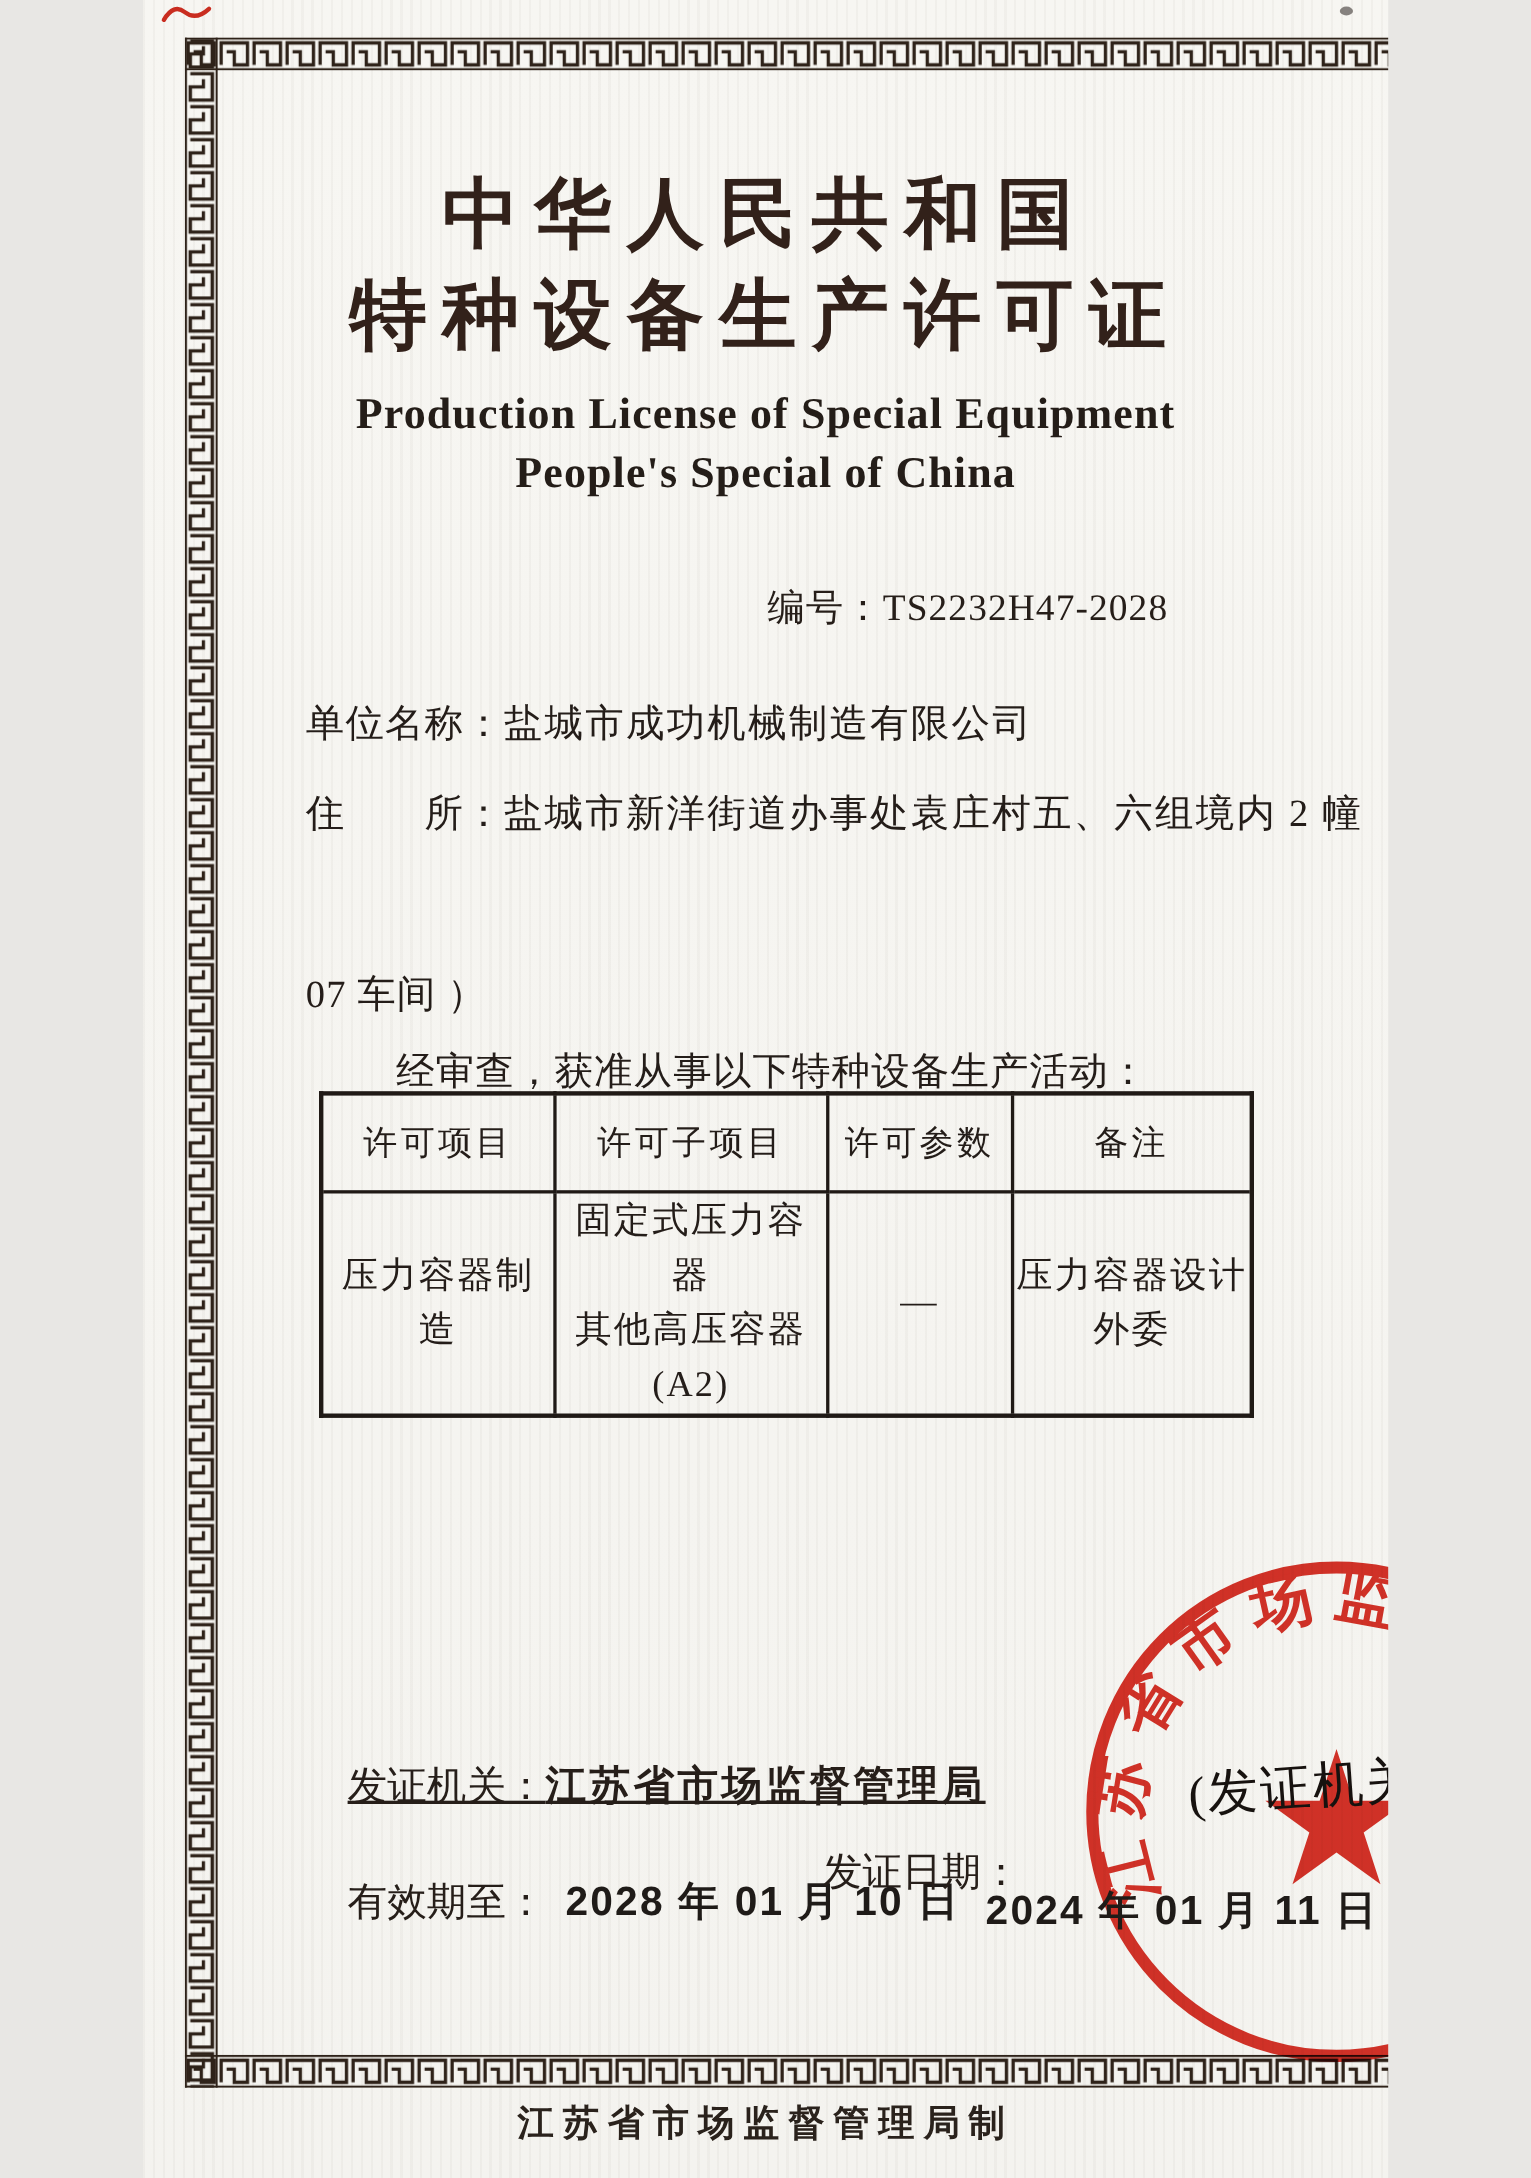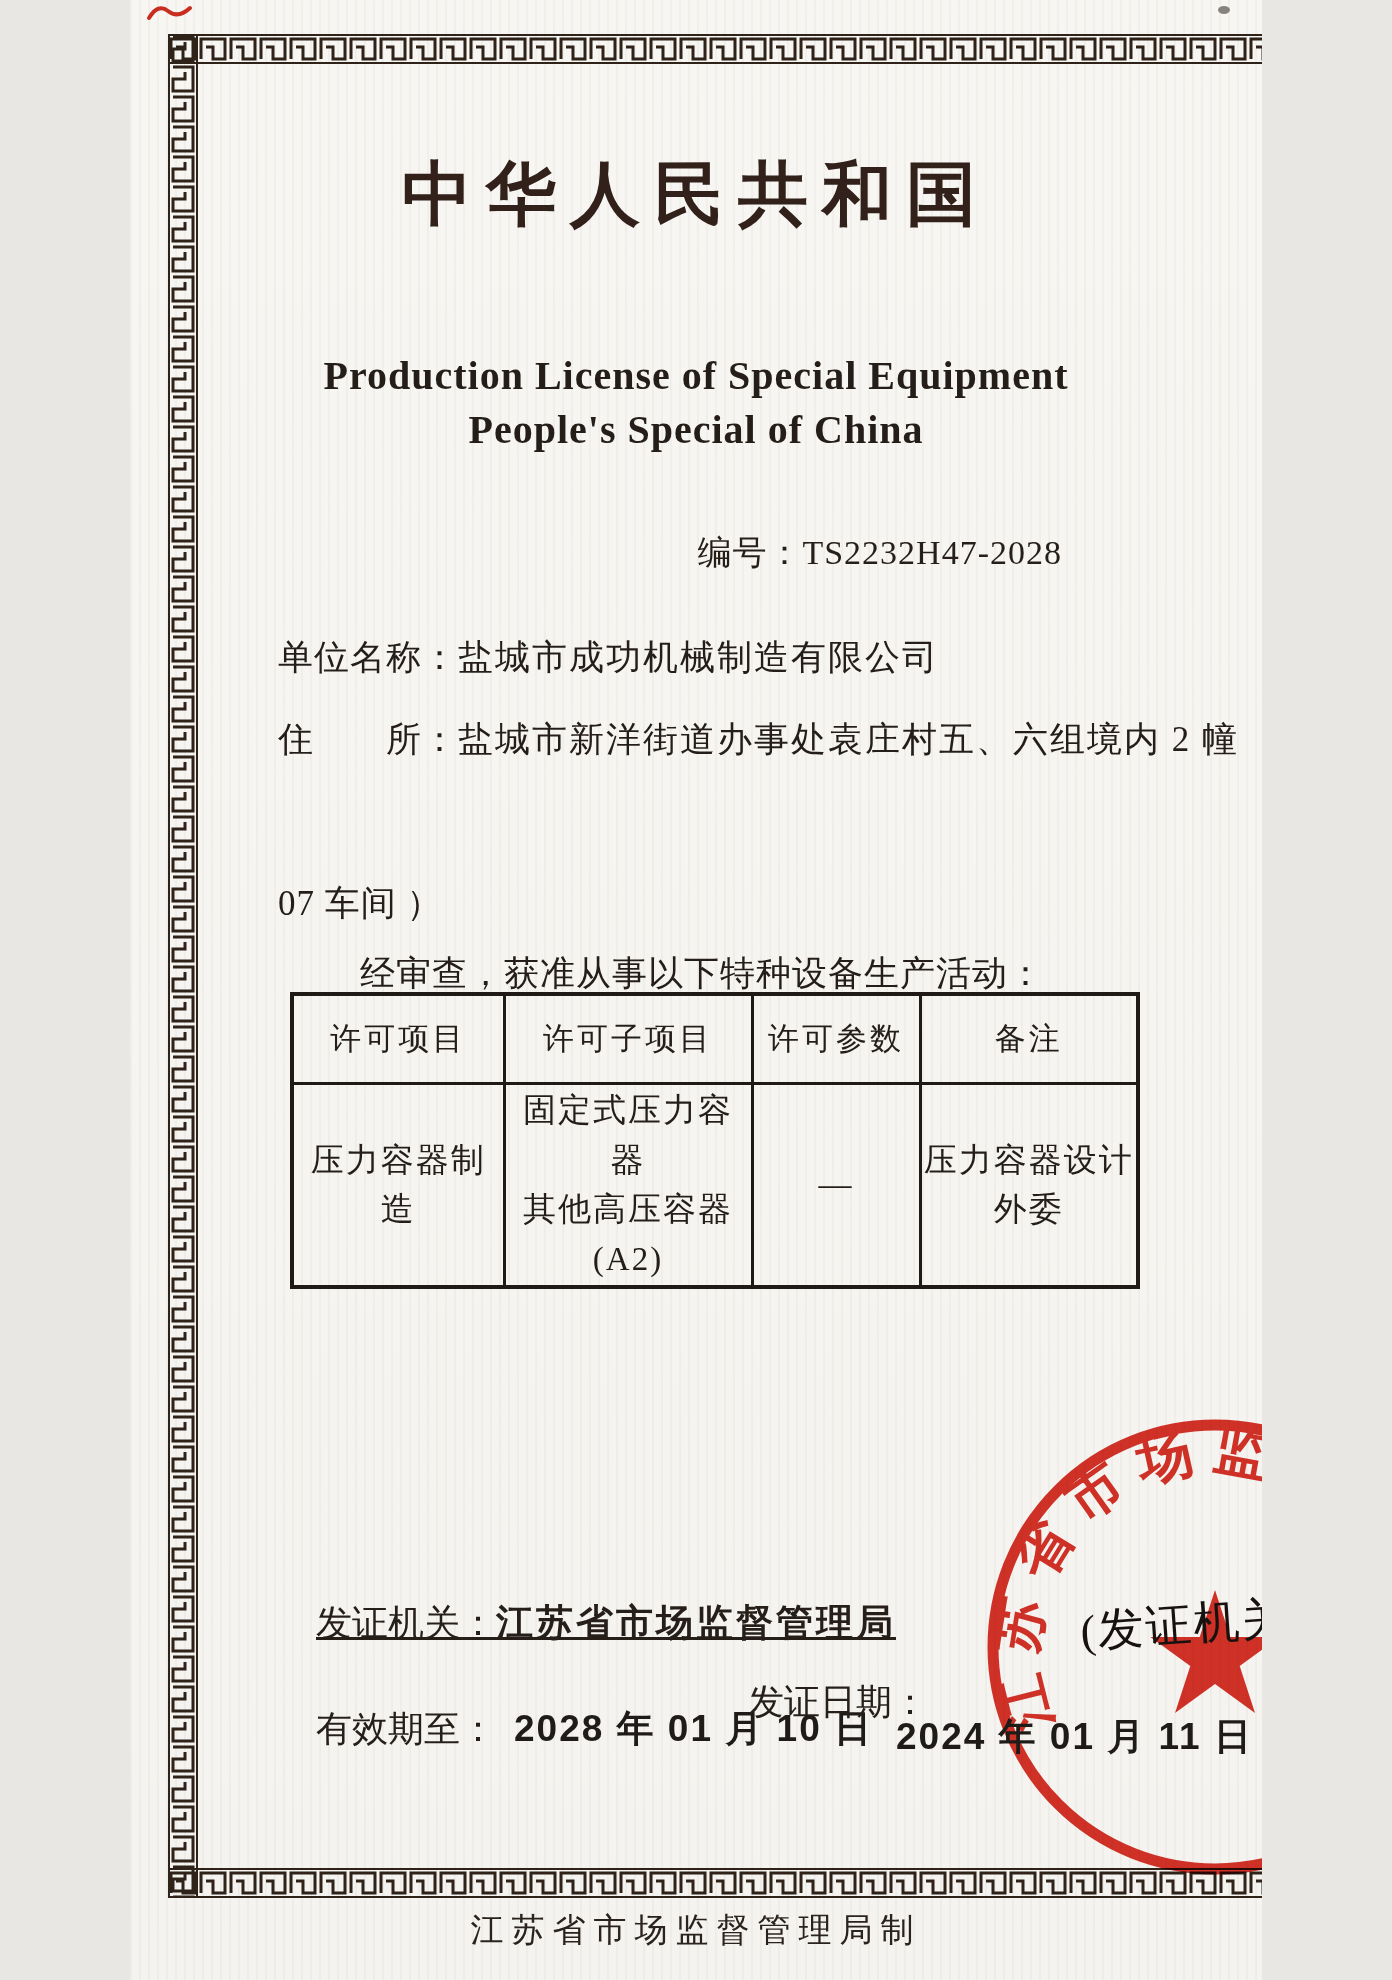--- a/index.html
+++ b/index.html
@@ -39,21 +39,21 @@
   
   .issuer{font-size:36px;white-space:nowrap;}
   .issuer .val{font-weight:bold;letter-spacing:3px;font-size:37px;}
   .date-line{font-size:36px;white-space:nowrap;display:flex;align-items:baseline;gap:18px;}
   .date-val{font-family:"Liberation Sans","DejaVu Sans",sans-serif;font-weight:bold;font-size:37px;letter-spacing:2px;color:#1f1b18;}
   .issue-label{font-size:36px;white-space:nowrap;}
   .seal-overlay{
     font-size:46px;letter-spacing:2px;color:#17120f;white-space:nowrap;
     transform:rotate(-4deg);z-index:3;
   }
-  .footer-made{font-size:33px;font-weight:normal;letter-spacing:8px;color:#2a221c;}
+  .footer-made{font-size:33px;font-weight:bold;letter-spacing:8px;color:#2a221c;}
   .seal-svg{z-index:2;opacity:.95;mix-blend-mode:multiply;}
   .ztext{z-index:3;}
   .artifact{z-index:4;}
 </style>
 </head>
 <body>
 
 <div class="page">
 
   <svg class="abs" style="left:38px;top:34px;" width="1316" height="30">
@@ -99,20 +99,21 @@
     </defs>
     <rect width="30" height="1864" fill="url(#mRight)"></rect>
   </svg>
 
   <svg class="abs artifact" style="left:16px;top:0;" width="56" height="26">
     <path d="M3 18 Q12 3 22 11 T 44 8" fill="none" stroke="#c92d20" stroke-width="4" stroke-linecap="round"></path>
   </svg>
   <div class="abs artifact" style="left:1088px;top:6px;width:12px;height:8px;border-radius:50%;background:#4a4340;opacity:.65;"></div>
 
   <div class="abs center title-cn" style="top:148px;">中华人民共和国</div>
+  <div class="abs center title-cn" style="top:240px;">特种设备生产许可证</div>
   <div class="abs center title-en" style="top:352px;">Production License of Special Equipment</div>
   <div class="abs center title-en" style="top:406px;">People's Special of China</div>
 
   <div class="abs serial" style="top:530px;right:200px;">
     <span>编号：</span><span>TS2232H47-2028</span>
   </div>
 
   <div class="abs info-line" style="top:634px;left:148px;">
     <span>单位名称：</span><span class="val">盐城市成功机械制造有限公司</span>
   </div>

